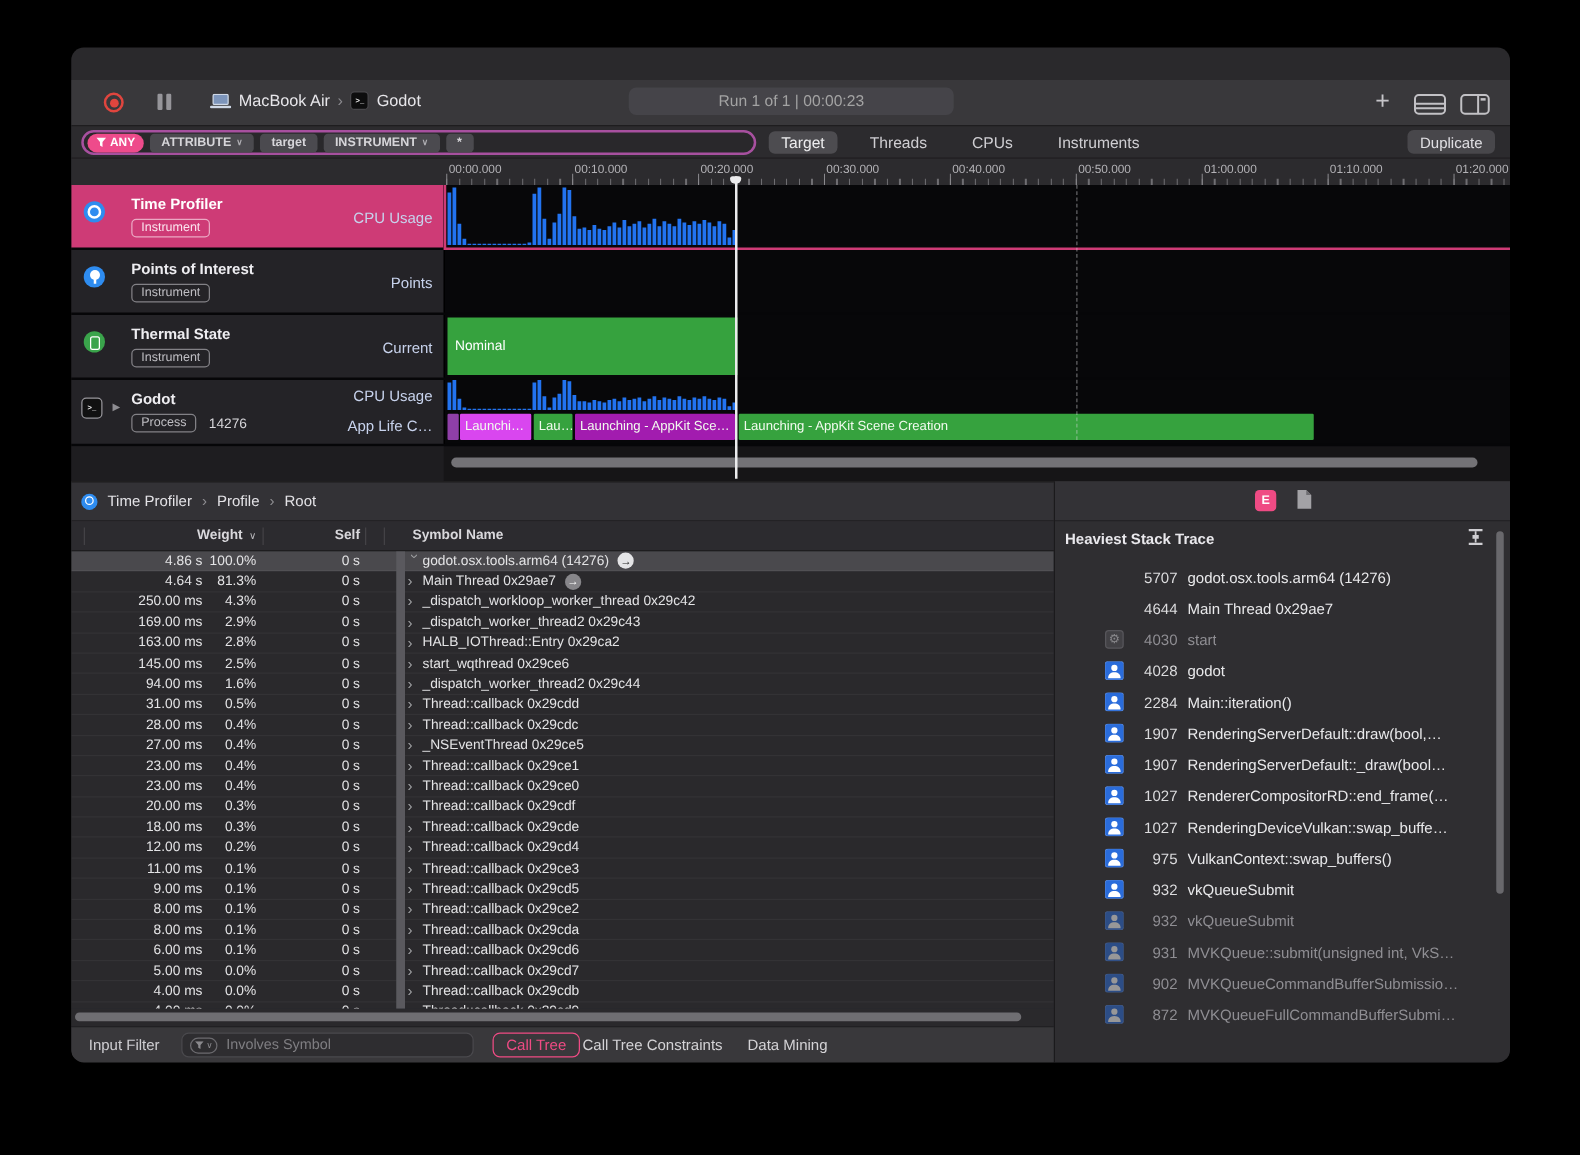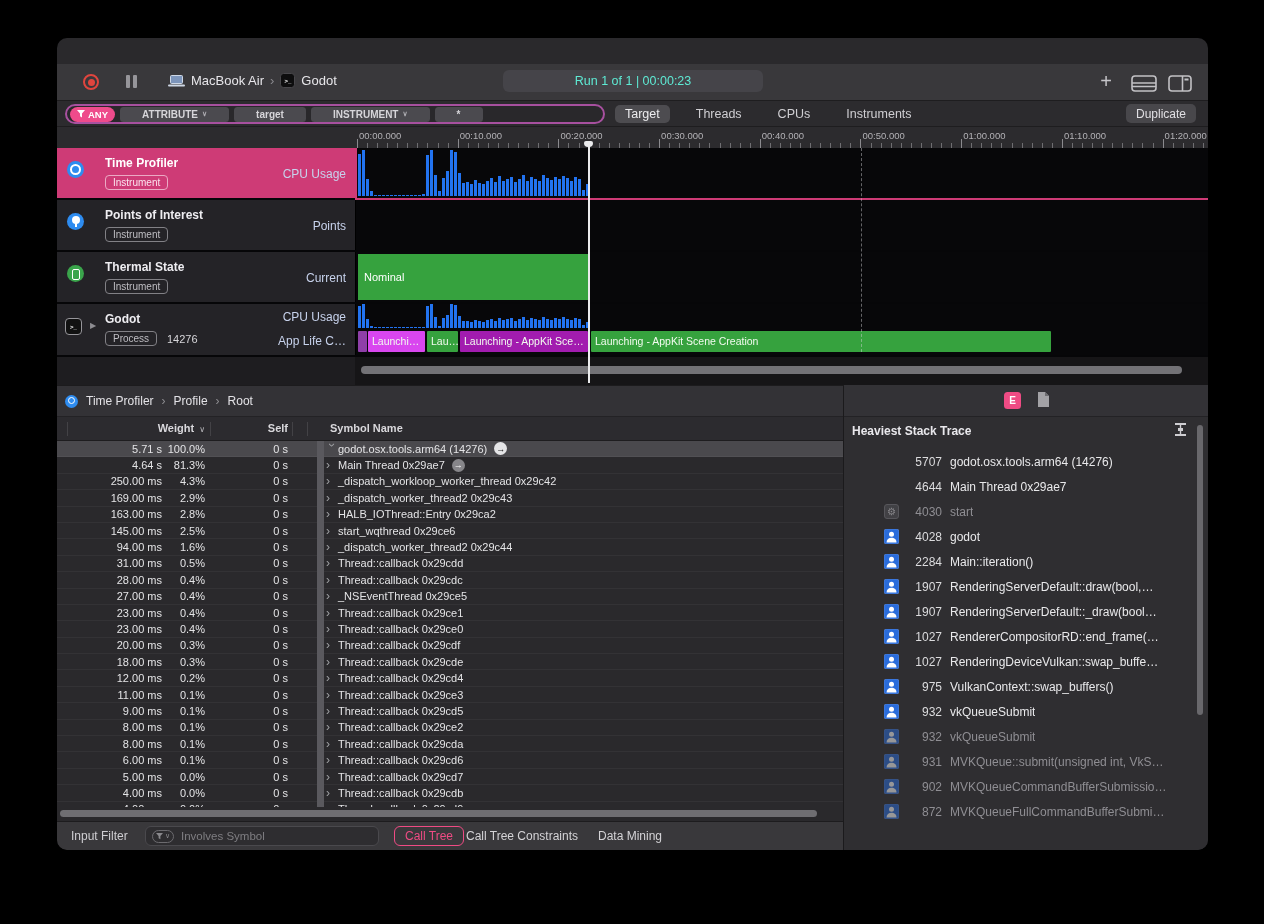--- a/index.html
+++ b/index.html
@@ -18,34 +18,34 @@
   .toolbar{position:absolute;top:26px;left:0;right:0;height:36px;background:#39383b;}
   .recbtn{position:absolute;left:26px;top:10px;width:16px;height:16px;border:2px solid #e0453e;border-radius:50%;}
   .recbtn i{position:absolute;left:2.5px;top:2.5px;width:7px;height:7px;border-radius:50%;background:#e0453e;}
   .pausebtn{position:absolute;left:69px;top:11px;display:flex;gap:3.5px;}
   .pausebtn i{width:3.5px;height:13px;background:#96959a;border-radius:1px;}
   .devicegrp{position:absolute;left:111px;top:9px;display:flex;align-items:center;gap:6px;font-size:13px;color:#e7e6ea;}
   .termicon{width:15px;height:15px;background:#0d0d0e;border:1px solid #48474b;border-radius:3.5px;color:#fff;
     font-size:6px;font-weight:bold;display:flex;align-items:center;justify-content:center;letter-spacing:0;}
   .crumbsep{color:#8a898e;font-size:13px;}
   .rundisplay{position:absolute;left:446px;top:6px;width:260px;height:22px;background:#454449;border-radius:6px;
-    color:#5eead4;font-size:12.5px;display:flex;align-items:center;justify-content:center;}
+    color:#a3a3a3;font-size:12.5px;display:flex;align-items:center;justify-content:center;}
   .plusbtn{position:absolute;left:1038px;top:6px;width:22px;height:22px;color:#c6c5c9;font-size:20px;font-weight:300;
     display:flex;align-items:center;justify-content:center;}
   .panelbtn{position:absolute;top:11px;}
 
   
   .filterrow{position:absolute;top:62px;left:0;right:0;height:27px;background:#2c2b2e;
     border-top:1px solid #1e1d1f;border-bottom:1px solid #1e1d1f;}
   .filterfield{position:absolute;left:8px;top:3px;width:540px;height:20px;border:2px solid #a7509f;border-radius:10px;
     background:#29282b;display:flex;align-items:center;gap:5px;padding-left:3px;}
   .anypill{height:15px;background:#ee4b8b;border-radius:8px;color:#fff;font-size:9.5px;font-weight:bold;
     display:flex;align-items:center;gap:3px;padding:0 7px;}
   .token{height:15px;background:#4b4a4f;border-radius:3.5px;color:#d6d5d9;font-size:10px;font-weight:bold;
-    display:flex;align-items:center;gap:4px;padding:0 22px;}
+    display:flex;align-items:center;gap:4px;padding:0 9px;}
   .token .chev{font-size:7px;color:#aeadb2;}
   .tabs{position:absolute;left:558px;top:3px;display:flex;align-items:center;gap:16px;font-size:12.5px;color:#cfced2;height:20px;}
   .tab{padding:2px 10px;border-radius:5px;}
   .tab.active{background:#4d4c50;color:#ececee;}
   .dupbtn{position:absolute;right:12px;top:3px;height:19px;background:#48474b;border-radius:5px;color:#e0dfe3;
     font-size:12px;display:flex;align-items:center;padding:0 10px;}
 
   
   .ruler{position:absolute;top:89px;left:0;right:0;height:21px;background:#2c2b2e;}
   .rtick{position:absolute;top:3px;font-size:9.5px;color:#b3b2b6;white-space:nowrap;}
@@ -442,21 +442,21 @@
     <span class="hdiv" style="left:153px"></span>
     <span class="th" style="left:180px;width:51px;text-align:right;">Self</span>
     <span class="hdiv" style="left:235px"></span>
     <span class="hdiv" style="left:250px"></span>
     <span class="th" style="left:273px;">Symbol Name</span>
   </div>
 
   <div class="tablebody" id="tablebody">
     <div class="gutterstrip"></div>
   <div class="trow sel">
-        <span class="ct-time">5.71 s</span>
+        <span class="ct-time">4.86 s</span>
         <span class="ct-pct">100.0%</span>
         <span class="ct-self">0 s</span>
         <span class="ct-sp"></span>
         <span class="chevcell exp">›</span>
         <span class="ct-sym">godot.osx.tools.arm64 (14276)</span>
         <span class="goarr light">→</span>
       </div>
       <div class="trow">
         <span class="ct-time">4.64 s</span>
         <span class="ct-pct">81.3%</span>

